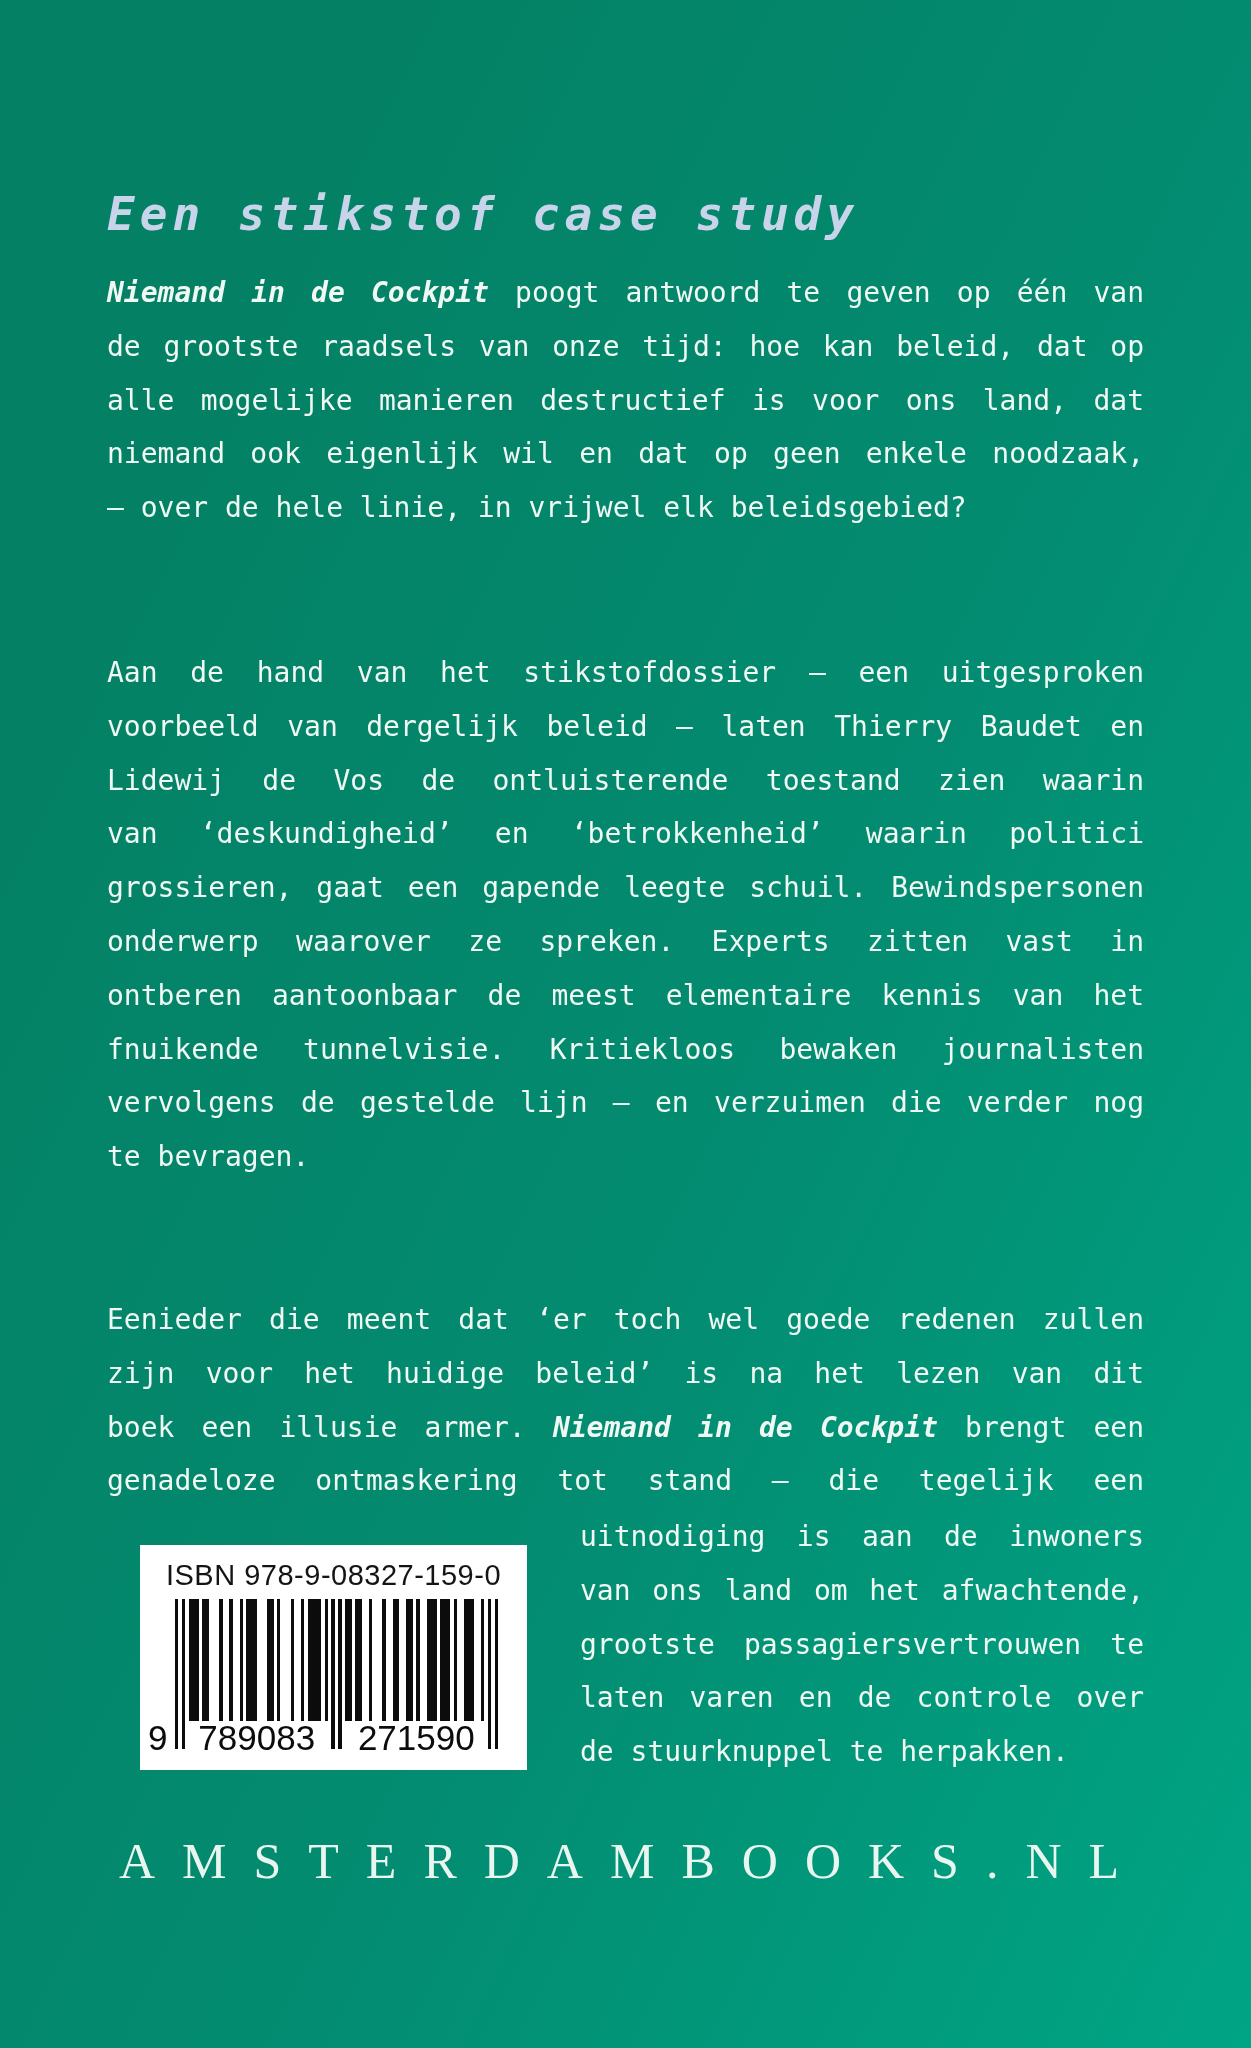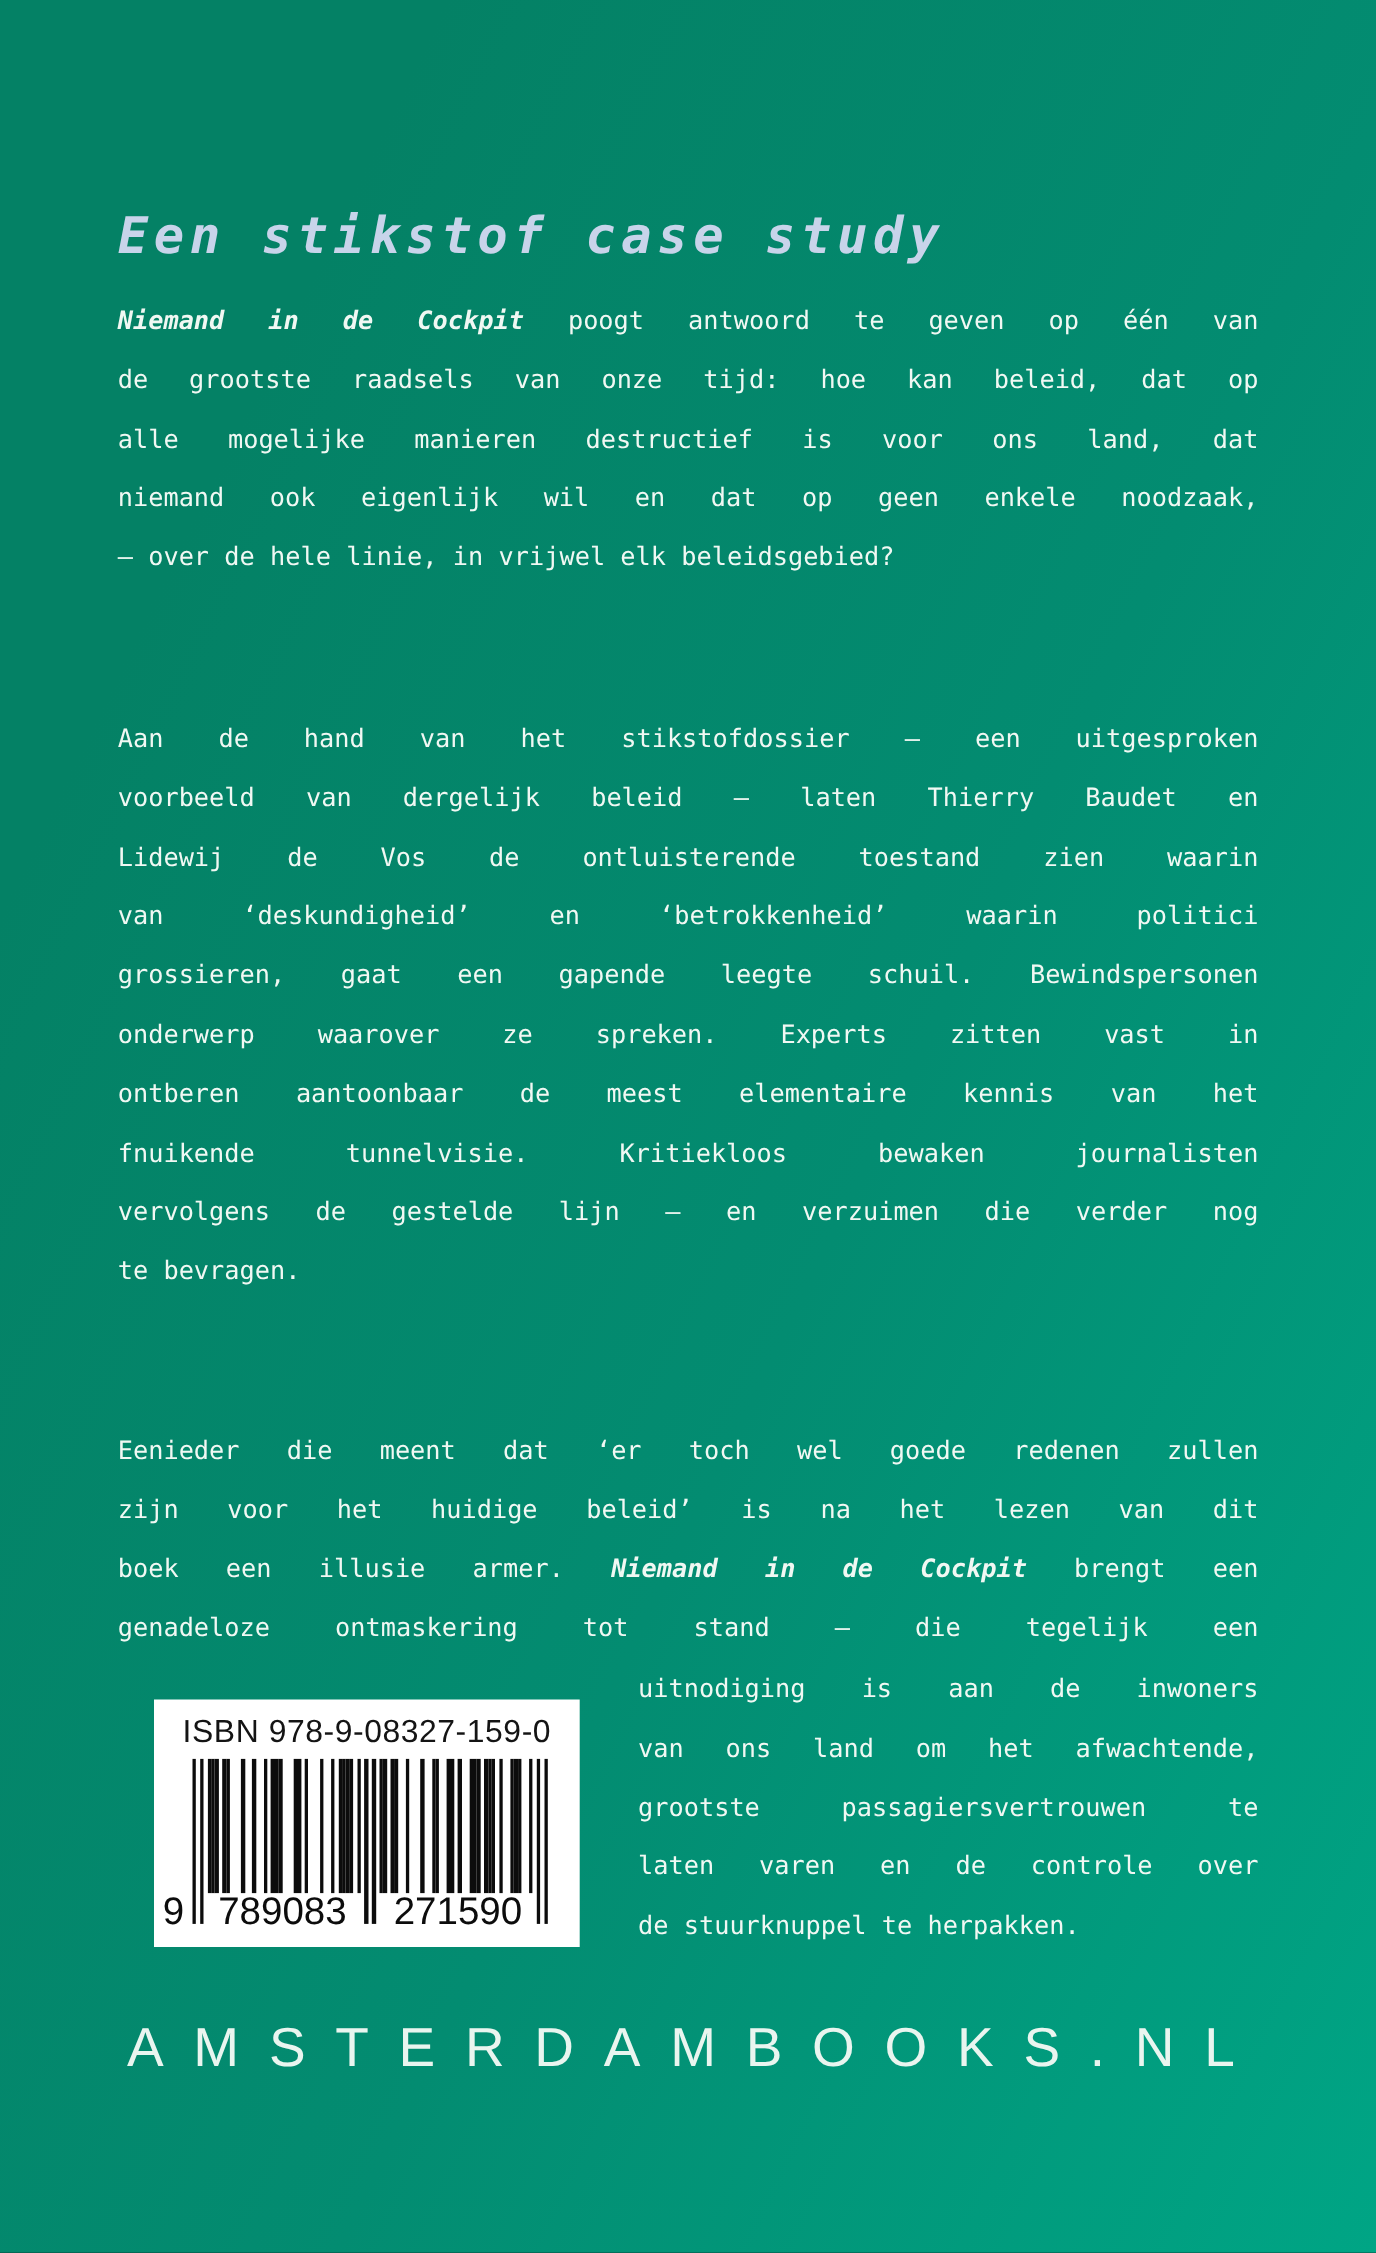--- a/index.html
+++ b/index.html
@@ -10,21 +10,21 @@
     background:linear-gradient(116deg,var(--bg1) 0%,var(--bg1) 18%,var(--bg2) 58%,var(--bg3) 100%);
     font-family:"DejaVu Sans Mono",monospace;
   }
   .title{
     position:absolute;left:107px;top:156px;
     font-style:italic;font-size:46px;letter-spacing:5px;
     color:var(--title);white-space:nowrap;
   }
   .title .b{font-weight:bold;}
   .para{
-    font-size:23px;line-height:53.8px;color:var(--body);
+    font-size:28px;line-height:53.8px;color:var(--body);
   }
   .p1{position:absolute;left:107px;top:266px;width:1037px;}
   .p2{position:absolute;left:107px;top:646px;width:1037px;}
   .p3{position:absolute;left:107px;top:1293px;width:1037px;}
   .line{white-space:nowrap;}
   .line.j{text-align:justify;text-align-last:justify;white-space:normal;}
   .line .em{font-weight:bold;font-style:italic;}
   .row{position:absolute;left:107px;top:1508px;width:1037px;display:flex;align-items:flex-start;}
   .isbn-box{
     flex:none;margin-left:33px;margin-top:37px;
@@ -42,21 +42,21 @@
     font-family:"Liberation Sans",sans-serif;
     font-size:35px;color:#0c0c0c;white-space:nowrap;
   }
   .d9{left:-27px;}
   .g1{left:3.2%;width:44.2%;text-align:center;}
   .g2{left:52.6%;width:44.2%;text-align:center;}
   .col{flex:none;margin-left:53px;margin-top:2px;width:564px;}
   .site{
     position:absolute;left:0;top:1832px;width:100%;
     text-align:center;
-    font-family:Liberation Sans, sans-serif;
+    font-family:Liberation Serif, serif;
     font-weight:300;font-size:50px;letter-spacing:27px;text-indent:14px;
     color:var(--site);white-space:nowrap;
   }
 </style>
 </head>
 <body>
 
 <div class="cover" style="--bg1: #048165; --bg2: #038c71; --bg3: #00a585; --title: #c8d4ea; --body: #f0f8f3; --site: #e9f5ef;">
 
   <h1 class="title"><span>Een </span><span class="b">stikstof</span><span> case study</span></h1>

